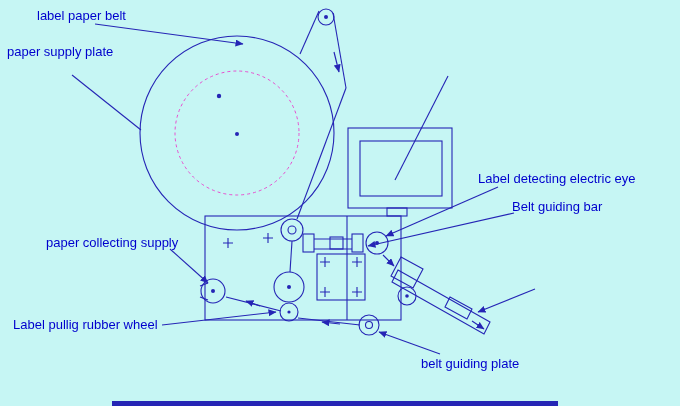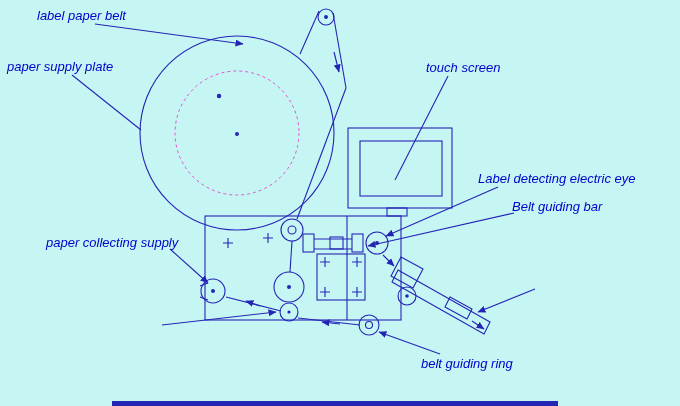--- a/index.html
+++ b/index.html
@@ -3,21 +3,20 @@
 <meta charset="utf-8">
 <style>
   html, body { margin: 0; padding: 0; }
   .stage {
     position: relative;
     width: 680px;
     height: 406px;
     background: var(--bg, #c6f6f4);
     overflow: hidden;
     font-family: "Liberation Sans", sans-serif;
-    font-style: italic;
   }
   .diagram-svg { position: absolute; left: 0; top: 0; }
   .label {
     position: absolute;
     color: var(--labelc, #0000cd);
     font-size: 13px;
     line-height: 15px;
     white-space: nowrap;
   }
   .ln   { stroke: var(--line, #2525b5); fill: none; stroke-width: 1.1; }
@@ -125,20 +124,20 @@
       <line class="ln" x1="170" y1="249" x2="208" y2="283" marker-end="url(#arr)"></line>
       <line class="ln" x1="535" y1="289" x2="478" y2="312" marker-end="url(#arr)"></line>
       <line class="ln" x1="162" y1="325" x2="276" y2="312" marker-end="url(#arr)"></line>
       <line class="ln" x1="440" y1="354" x2="379" y2="332" marker-end="url(#arr)"></line>
     </g>
 
     <rect class="fl" x="112" y="401" width="446" height="5"></rect>
   </svg>
 
   <div class="label" style="left:37px;  top:8px">label paper belt</div>
-  <div class="label" style="left:7px;   top:59px">paper supply plate</div>
-  <div class="label" style="left:426px; top:60px">touch screen</div>
+  <div class="label" style="left:7px;   top:44px">paper supply plate</div>
   <div class="label" style="left:478px; top:171px">Label detecting electric eye</div>
   <div class="label" style="left:512px; top:199px">Belt guiding bar</div>
   <div class="label" style="left:46px;  top:235px">paper collecting supply</div>
-  <div class="label" style="left:421px; top:356px">belt guiding ring</div>
+  <div class="label" style="left:13px;  top:317px">Label pullig rubber wheel</div>
+  <div class="label" style="left:421px; top:356px">belt guiding plate</div>
 
 </div>
 
 </body></html>

